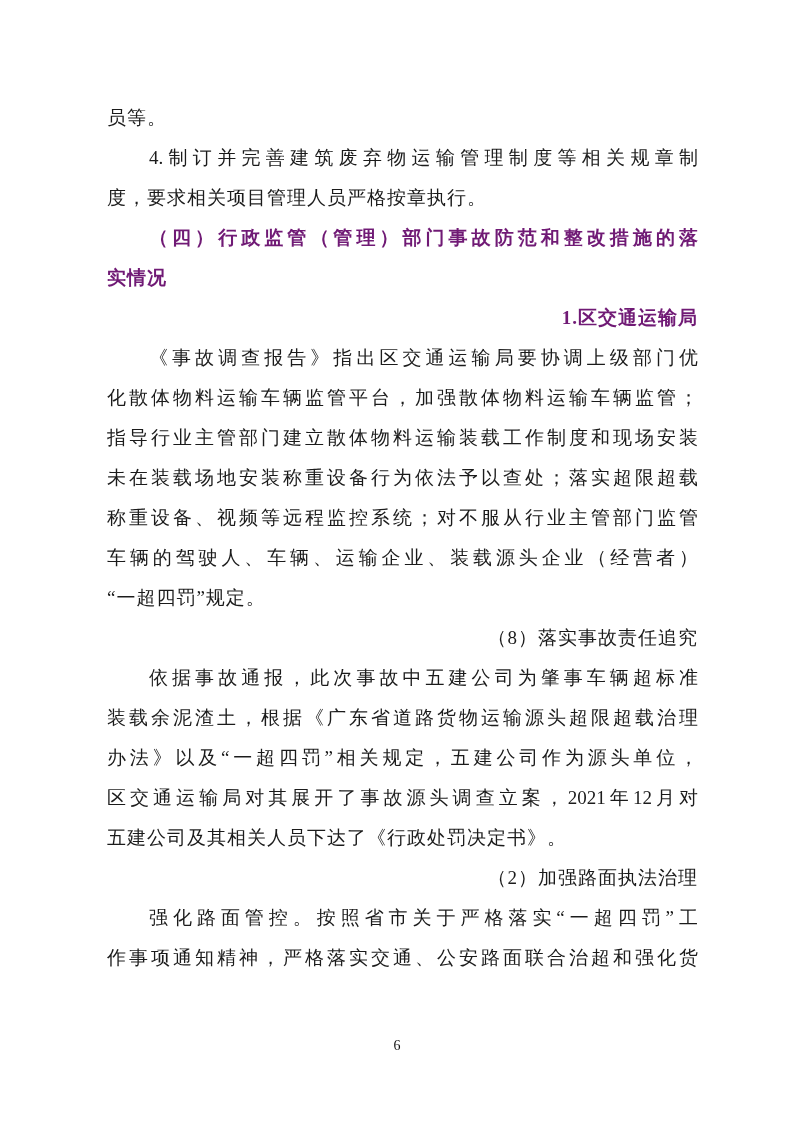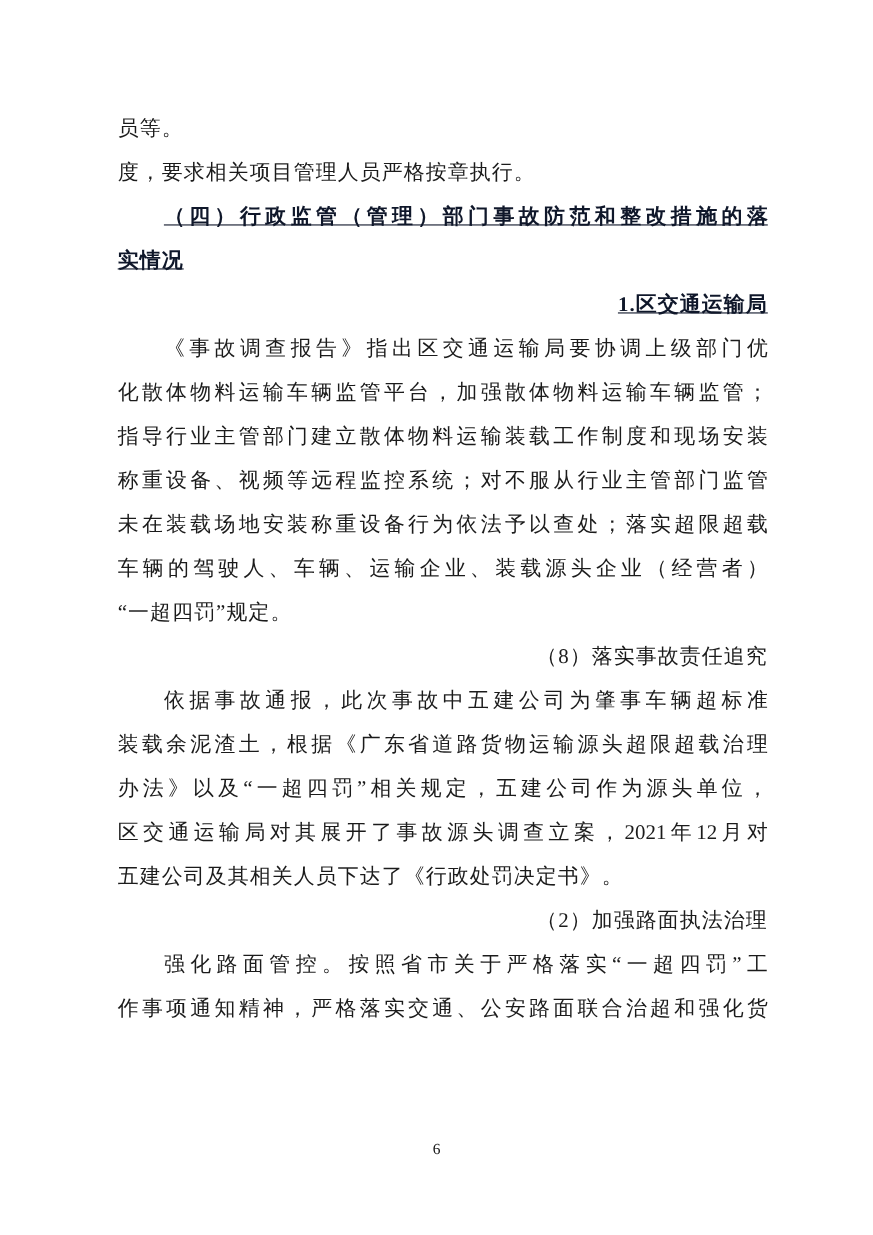--- a/index.html
+++ b/index.html
@@ -36,49 +36,49 @@
     letter-spacing: 0;
     text-align: justify;
     text-align-last: justify;
   }
   .line.indent {
     padding-left: 42px;
     text-align: right;
   }
   .line.bold {
     font-weight: bold;
-    color: #0f172a;
-    text-decoration: underline;
+    color: #701a75;
   }
   .page-number {
     position: absolute;
     top: 1038px;
     left: 0;
     width: 794px;
     text-align: center;
     font-size: 14px;
     letter-spacing: 0;
     color: #111111;
   }
 </style>
 </head>
 <body>
 
 <div class="page">
   <div class="text-block" id="text-block">
       <div class="line">员等。</div>
+      <div class="line indent full">4.制订并完善建筑废弃物运输管理制度等相关规章制</div>
       <div class="line">度，要求相关项目管理人员严格按章执行。</div>
       <div class="line indent bold full">（四）行政监管（管理）部门事故防范和整改措施的落</div>
       <div class="line bold">实情况</div>
       <div class="line indent bold">1.区交通运输局</div>
       <div class="line indent full">《事故调查报告》指出区交通运输局要协调上级部门优</div>
       <div class="line full">化散体物料运输车辆监管平台，加强散体物料运输车辆监管；</div>
       <div class="line full">指导行业主管部门建立散体物料运输装载工作制度和现场安装</div>
+      <div class="line full">未在装载场地安装称重设备行为依法予以查处；落实超限超载</div>
       <div class="line full">称重设备、视频等远程监控系统；对不服从行业主管部门监管</div>
-      <div class="line full">未在装载场地安装称重设备行为依法予以查处；落实超限超载</div>
       <div class="line full">车辆的驾驶人、车辆、运输企业、装载源头企业（经营者）</div>
       <div class="line">“一超四罚”规定。</div>
       <div class="line indent">（8）落实事故责任追究</div>
       <div class="line indent full">依据事故通报，此次事故中五建公司为肇事车辆超标准</div>
       <div class="line full">装载余泥渣土，根据《广东省道路货物运输源头超限超载治理</div>
       <div class="line full">办法》以及“一超四罚”相关规定，五建公司作为源头单位，</div>
       <div class="line full">区交通运输局对其展开了事故源头调查立案，2021年12月对</div>
       <div class="line">五建公司及其相关人员下达了《行政处罚决定书》。</div>
       <div class="line indent">（2）加强路面执法治理</div>
       <div class="line indent full">强化路面管控。按照省市关于严格落实“一超四罚”工</div>

